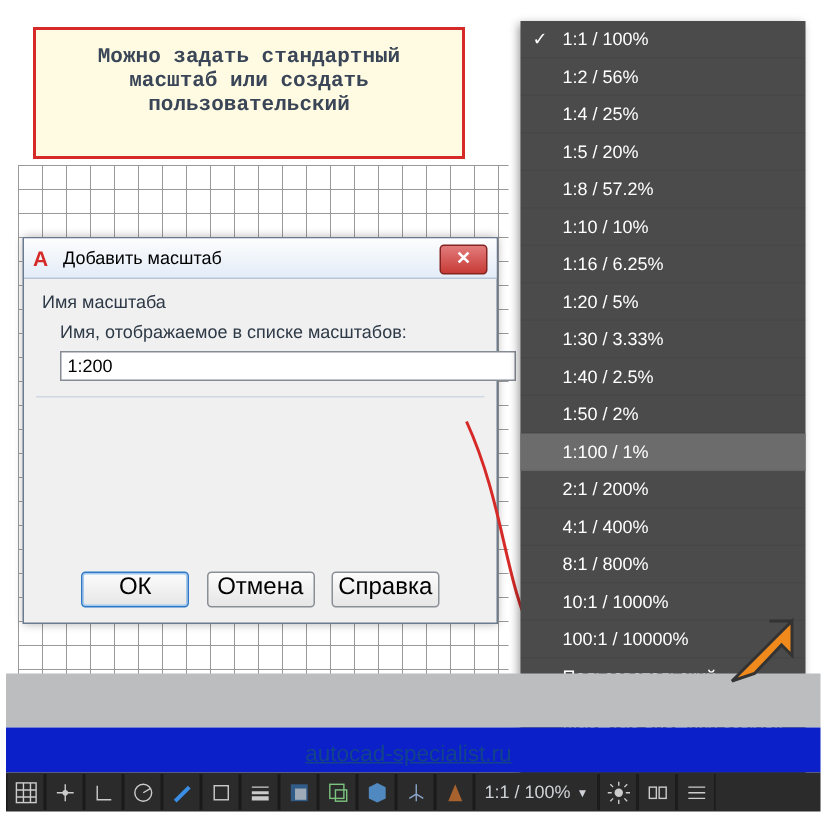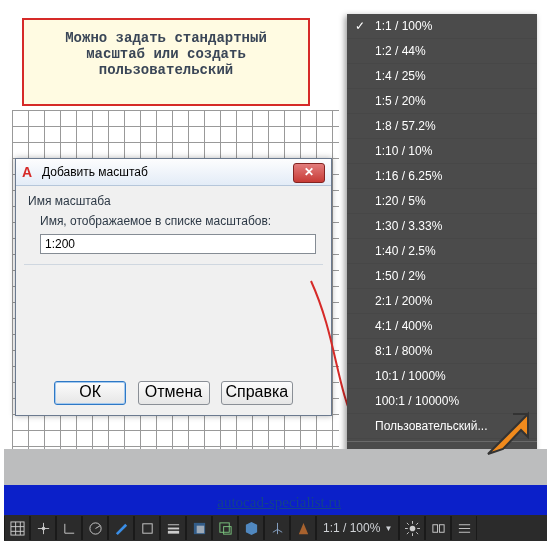--- a/index.html
+++ b/index.html
@@ -23,21 +23,21 @@
   background:#f0f0f0; border:1px solid #6b7a8f; box-shadow:0 0 6px rgba(0,0,0,.3);
 }
 .titlebar { height:26px; background:linear-gradient(#fdfdfe,#e3ecf7); border-bottom:1px solid #b5c6da; position:relative; font-size:12px; }
 .titlebar .app-icon { position:absolute; left:6px; top:5px; width:16px; height:16px; color:#d62a28; font-weight:bold; font-size:14px; }
 .titlebar .title { position:absolute; left:26px; top:6px; color:#000; }
 .close-btn { position:absolute; right:6px; top:4px; width:30px; height:18px; background:linear-gradient(#e27c7c,#c73b36); border:1px solid #832422; border-radius:3px; color:#fff; text-align:center; line-height:16px; font-size:12px; font-weight:bold; }
 
 .group { margin:8px 12px 2px; font-size:12px; color:#2d3946; }
 .group-label { margin-bottom:6px; }
 .sub { margin-left:12px; margin-top:4px; }
-.input-text { width:276px; height:20px; border:1px solid #858c94; background:#fff; padding:1px 4px; font-size:12px; box-sizing:border-box; }
+.input-text { width:304px; height:20px; border:1px solid #858c94; background:#fff; padding:1px 4px; font-size:12px; box-sizing:border-box; }
 .small { width:84px; }
 .row { display:flex; align-items:center; margin-left:12px; margin-top:10px; }
 .col { flex:1; }
 .eq { margin:0 10px; }
 
 .buttons { position:absolute; bottom:10px; left:0; right:0; text-align:center; }
 .btn { display:inline-block; min-width:70px; height:22px; line-height:20px; background:linear-gradient(#fcfcfc,#e6e6e6); border:1px solid #8a8f96; border-radius:3px; margin:0 4px; font-size:16px; text-align:center; }
 .btn.primary { border:1px solid #2e78c5; box-shadow:0 0 0 1px #a3c9ef inset; }
 
 .sep { height:1px; background:#cfd7e0; margin:10px 8px 6px; }
@@ -52,21 +52,21 @@
 
 .status { position:absolute; left:4px; bottom:4px; right:4px; height:26px; background:#2b2b2b; color:#cfd2d6; display:flex; align-items:center; font-size:12px; }
 .sicon { width:24px; height:24px; display:flex; align-items:center; justify-content:center; border-left:1px solid #1a1a1a; border-right:1px solid #1a1a1a; position:relative; cursor:pointer; }
 .sicon svg { width:15px; height:15px; }
 .scale-btn { padding:0 6px; border-left:1px solid #1a1a1a; border-right:1px solid #1a1a1a; height:24px; display:flex; align-items:center; }
 .tri { margin-left:4px; font-size:8px; }
 
 
 .band-gray { position:absolute; left:4px; bottom:60px; right:4px; height:36px; background:#bcbdbe; }
 .band-blue { position:absolute; left:4px; bottom:30px; right:4px; height:30px; background:#0b20c9; }
-.domain { position:absolute; right:210px; bottom:34px; color:#13438b; font-size:15px; text-decoration:underline; font-family: Liberation Serif, serif; margin-top: 36px; }
+.domain { position:absolute; right:210px; bottom:34px; color:#13438b; font-size:15px; text-decoration:underline; font-family: Liberation Sans, sans-serif; margin-top: 36px; }
 
 .big-arrow { position:absolute; right:18px; bottom:86px; width:50px; height:50px; }
 .big-arrow svg { width:50px; height:50px; }
 
 .callout { position:absolute; left:306px; top:276px; width:60px; height:160px; pointer-events:none; }
 </style>
 </head>
 <body>
 
 <div class="frame"></div>
@@ -97,30 +97,31 @@
   </div>
 </div>
 
 <svg class="callout" viewBox="0 0 60 160">
   <path d="M5,5 C30,60 30,110 50,150" stroke="#d62a28" stroke-width="2" fill="none"></path>
   <path d="M50,150 l-4,-12 l10,6 z" fill="#d62a28"></path>
 </svg>
 
 <div class="menu">
   <div class="item check">1:1 / 100%</div>
-  <div class="item">1:2 / 44%</div>
+  <div class="item">1:2 / 56%</div>
   <div class="item">1:4 / 25%</div>
   <div class="item">1:5 / 20%</div>
   <div class="item">1:8 / 57.2%</div>
   <div class="item">1:10 / 10%</div>
   <div class="item">1:16 / 6.25%</div>
   <div class="item">1:20 / 5%</div>
   <div class="item">1:30 / 3.33%</div>
   <div class="item">1:40 / 2.5%</div>
   <div class="item">1:50 / 2%</div>
+  <div class="item sel">1:100 / 1%</div>
   <div class="item">2:1 / 200%</div>
   <div class="item">4:1 / 400%</div>
   <div class="item">8:1 / 800%</div>
   <div class="item">10:1 / 1000%</div>
   <div class="item">100:1 / 10000%</div>
   <div class="item">Пользовательский...</div>
   <div class="hr"></div>
   <div class="item">Масштаб внешних ссылок</div>
   <div class="item check">Процентные значения</div>
 </div>

